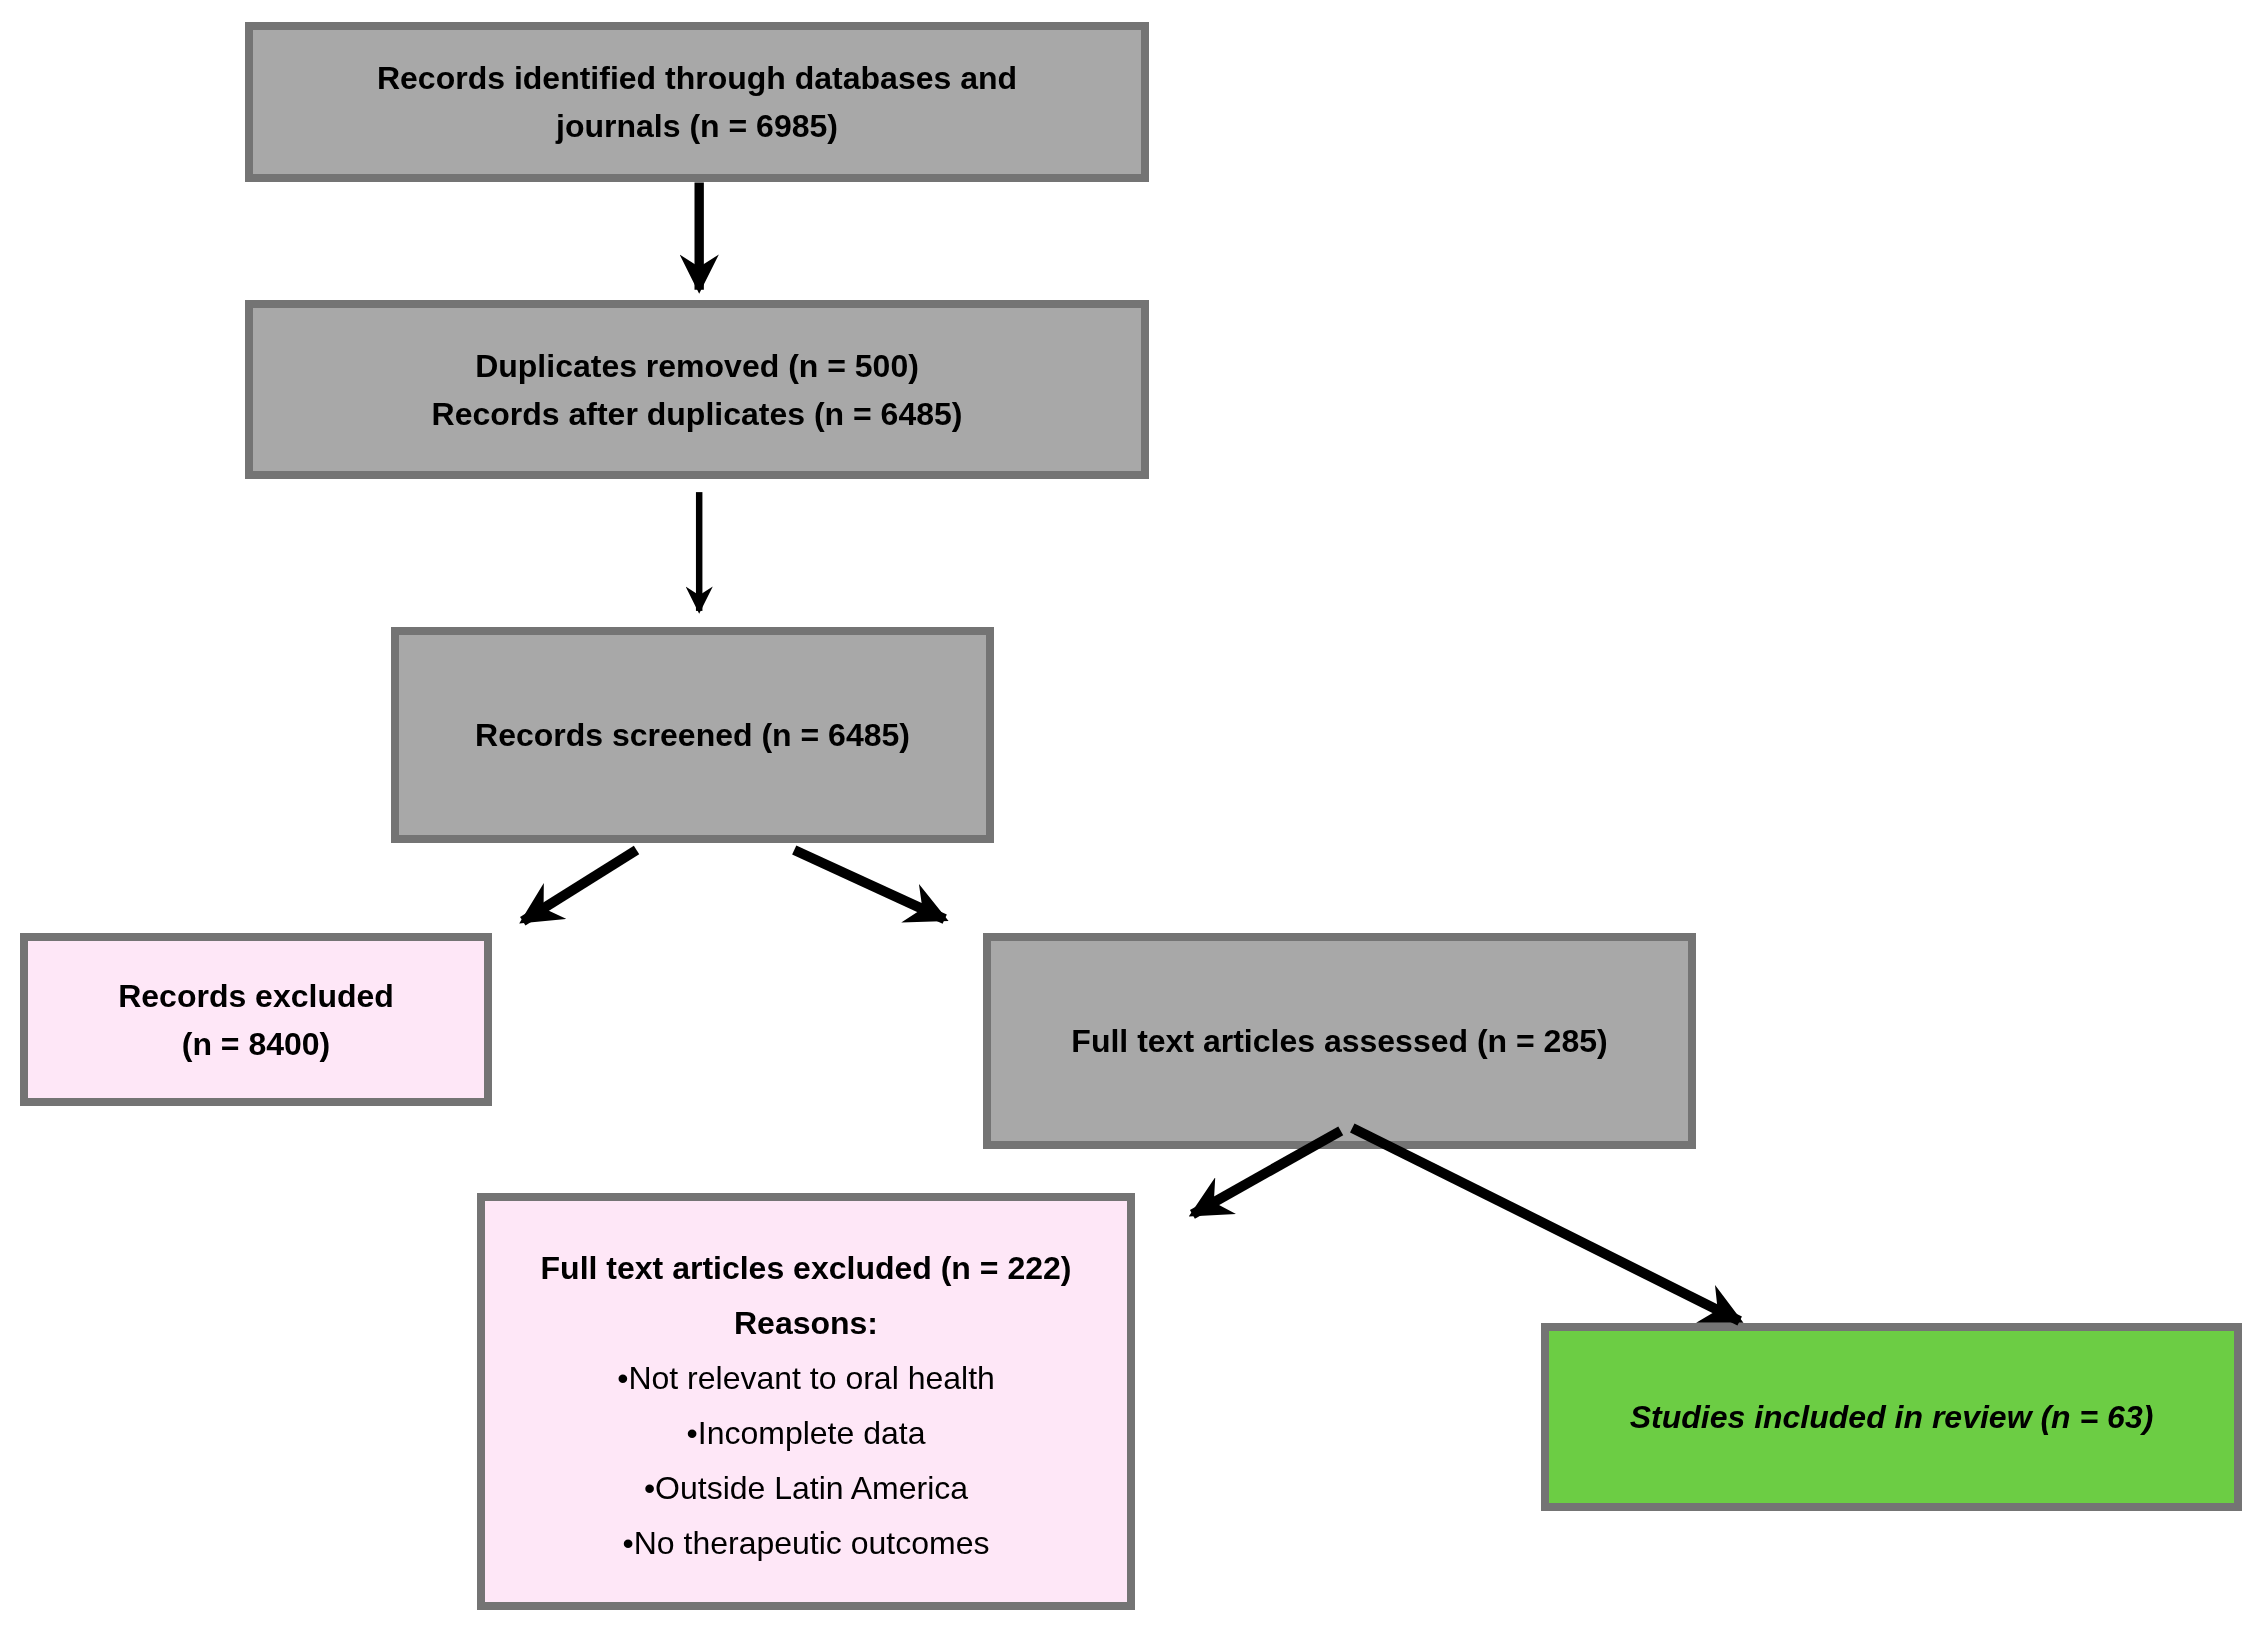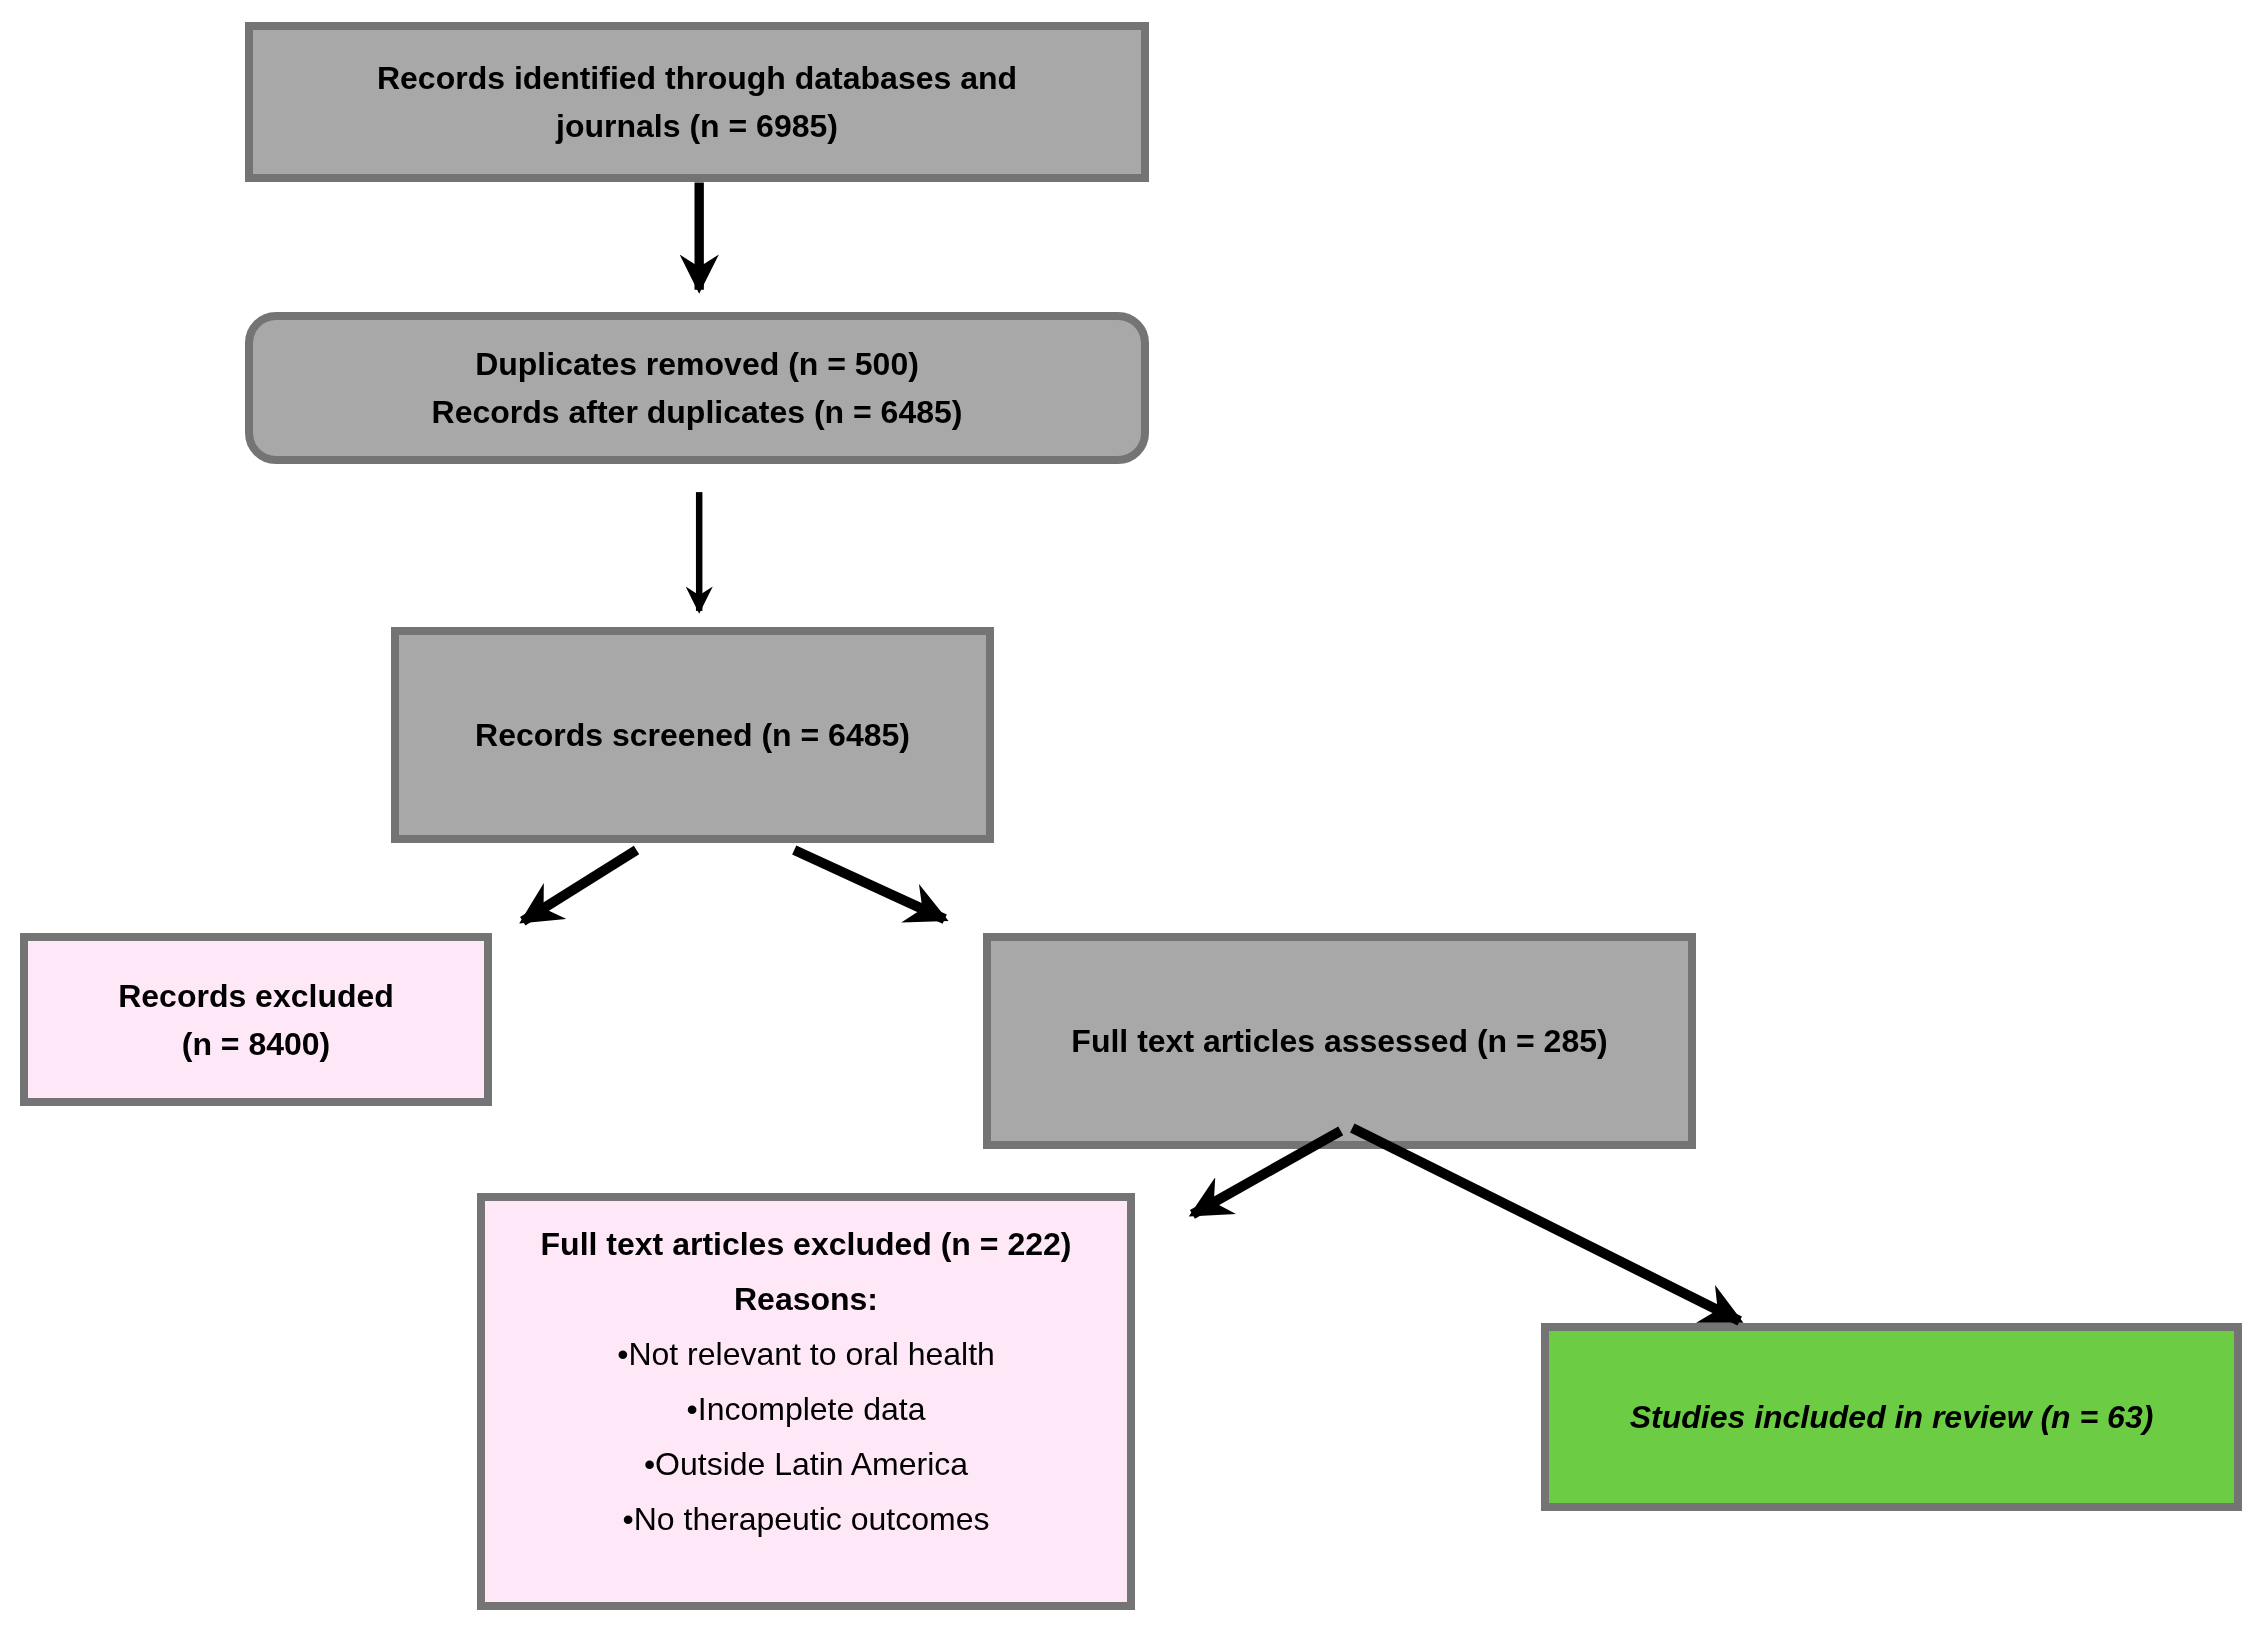--- a/index.html
+++ b/index.html
@@ -24,27 +24,27 @@
     display:flex;flex-direction:column;align-items:center;justify-content:center;
     text-align:center;color:var(--text);
     font-weight:bold;font-size:32px;line-height:1.5;
     z-index:2;
   }
   .gray{background:var(--gray_fill);}
   .pink{background:var(--pink_fill);}
   .green{background:var(--green_fill);}
   .line{white-space:nowrap;}
   #box-identified      {left:245px;  top:21.6px;   width:904px; height:160px;}
-  #box-duplicates      {left:245px;  top:312px;  width:904px; height:152px;border-radius:31px;}
+  #box-duplicates      {left:245px;  top:300px;  width:904px; height:179px;}
   #box-screened        {left:391px;  top:627px;  width:603px;  height:216px;}
   #box-records-excluded{left:20px;   top:933px; width:472px;  height:173px;}
   #box-assessed        {left:983px; top:933px; width:713px;  height:216px;}
   #box-fulltext-excluded{
     left:477px; top:1193px; width:658px; height:417px;
-    justify-content:flex-start;padding-top:16px;line-height:1.72;
+    justify-content:flex-start;padding-top:40px;line-height:1.72;
   }
   #box-included        {left:1541px; top:1323px; width:701px;  height:188px;font-style:italic;}
   .bullet{font-weight:400;white-space:nowrap;}
   svg.arrows{position:absolute;left:0;top:0;z-index:5;pointer-events:none;}
   svg.arrows line{stroke:var(--arrow);}
   svg.arrows .head{fill:var(--arrow);}
 </style>
 </head>
 <body>
 

